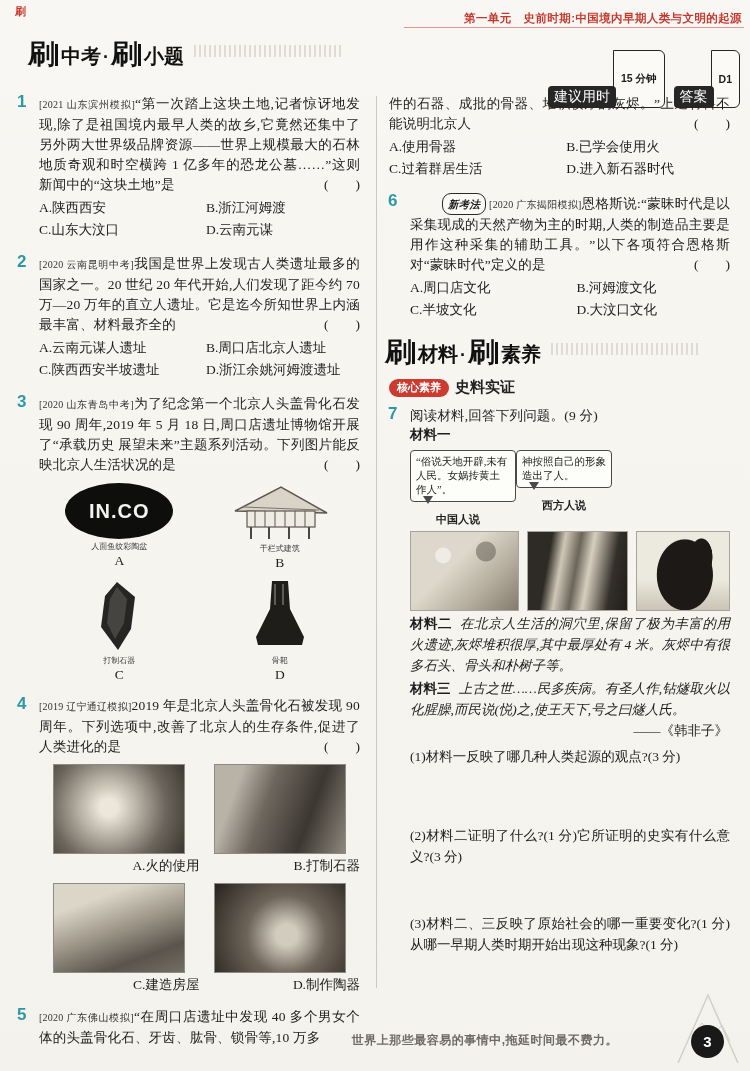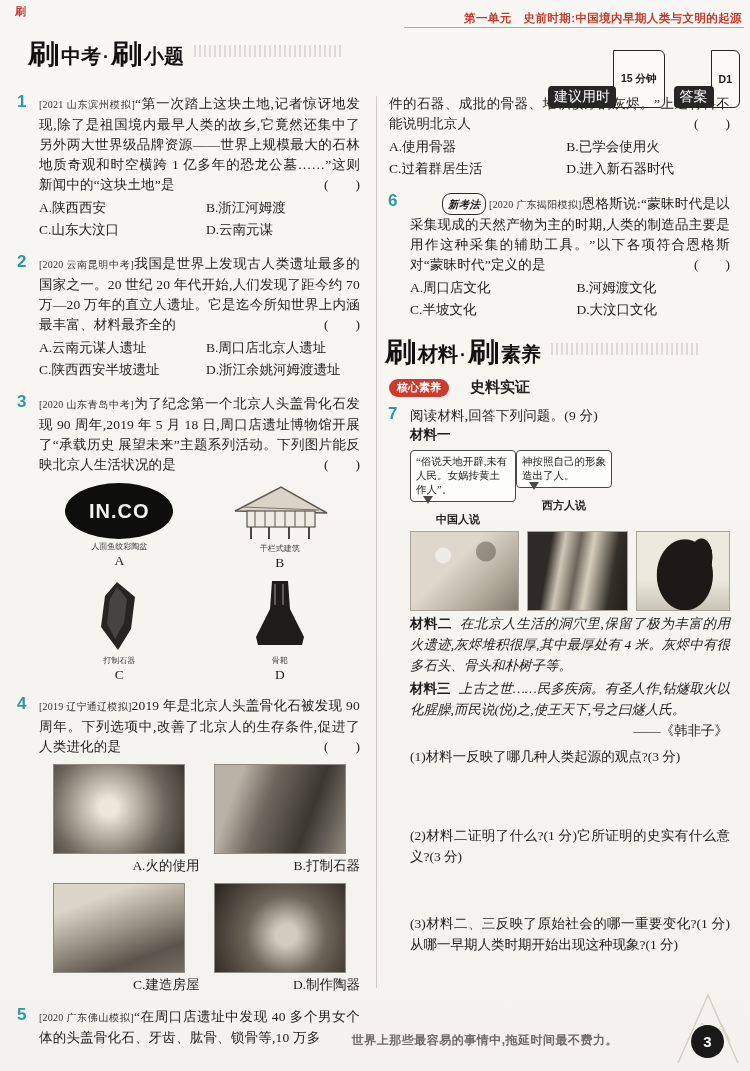--- a/index.html
+++ b/index.html
@@ -63,21 +63,21 @@
   
   .photogrid { display:grid; grid-template-columns:1fr 1fr; row-gap:8px; margin-top:7px; text-align:right; }
   .photo { width:132px; height:90px; margin:0 auto; border:1px solid #8f8b84; }
   .p-fire { background:radial-gradient(circle at 42% 48%,#ece7da 0 10%,#b3aca0 35%,#6b655c 65%,#3a362f 100%); }
   .p-stone { background:linear-gradient(110deg,#b9b2a7 0 18%,#6e675e 40%,#3b3731 70%,#8e877c 100%); }
   .p-house { background:linear-gradient(160deg,#dcd6c9 0 22%,#a39c8e 48%,#5a544c 78%,#746d62 100%); }
   .p-pottery { background:radial-gradient(circle at 55% 58%,#d2ccbf 0 12%,#6e6459 45%,#27231e 100%); }
   .plabel { font-size:13.5px; margin-top:3px; }
   
   .sec2 { margin:4px 0 8px -4px; }
-  .core-row { display:flex; align-items:center; gap:21px; margin-bottom:9px;
+  .core-row { display:flex; align-items:center; gap:6px; margin-bottom:9px;
     font-family:"Liberation Sans",sans-serif; }
   .core-badge { background:#cd3a2f; color:#fff; font-size:11px; font-weight:bold;
     padding:1.5px 8px; border-radius:9px; }
   .core-value { font-size:15px; font-weight:bold; color:#222; }
   .newmethod { display:inline-block; border:1.3px solid #2a2a2a; border-radius:9px;
     padding:0 5px; font-size:10.5px; font-weight:bold; font-style:italic;
     font-family:"Liberation Sans",sans-serif; background:#fbfaf6; margin-right:3px;margin-left:32px; }
   
   .mat-label { font-weight:bold; font-size:13.5px; }
   .mat { font-size:13.5px; line-height:21px; text-align:justify; margin-top:2px; }

